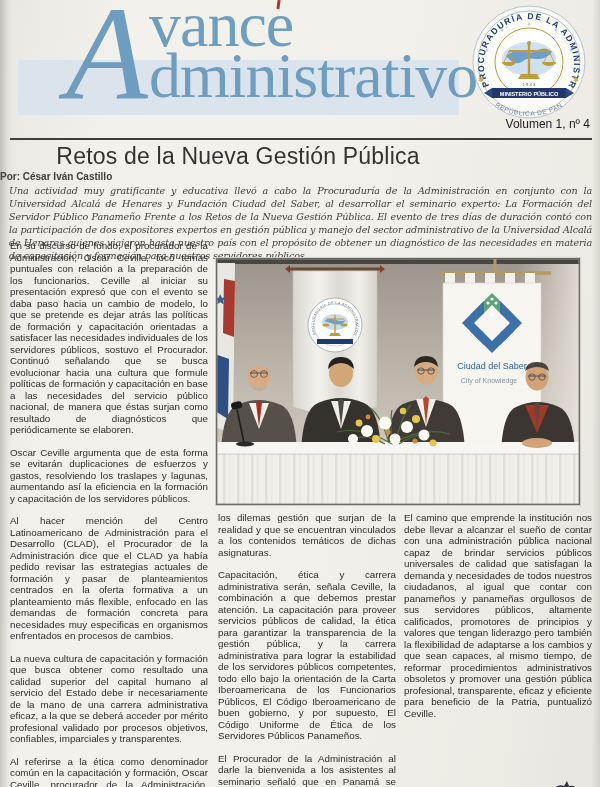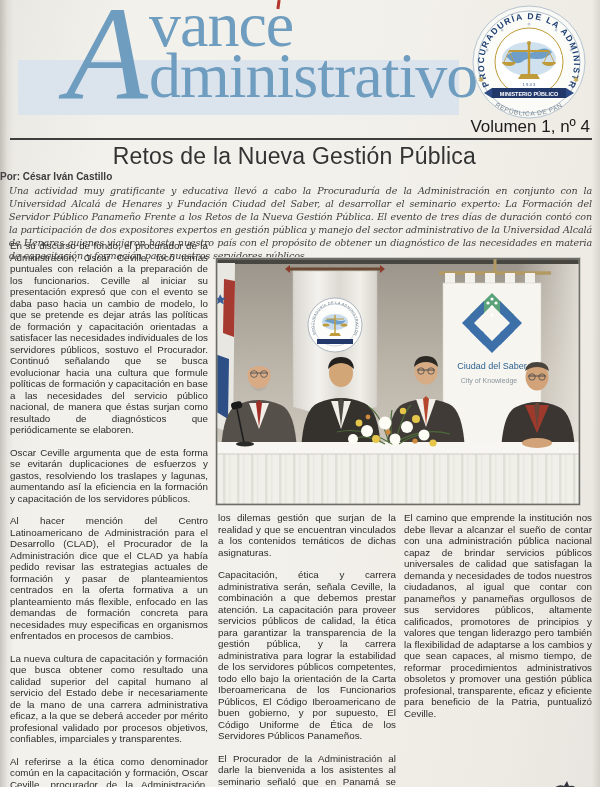--- a/index.html
+++ b/index.html
@@ -19,26 +19,26 @@
   
   .masthead{position:absolute;left:0;top:0;width:600px;height:140px;}
   .mh-band{position:absolute;left:18px;top:60px;width:441px;height:55px;background:#dbe3ec;}
   .mh-initial{position:absolute;left:66px;top:-14px;font-family:"Liberation Serif",serif;
     font-style:italic;font-size:134px;line-height:1;color:#6f9dbf;}
   .mh-l1{position:absolute;left:149px;top:-7px;font-family:"Liberation Serif",serif;
     font-size:64px;line-height:1;color:#6f9dbf;letter-spacing:-1px;}
   .mh-l2{position:absolute;left:149px;top:44px;font-family:"Liberation Serif",serif;
     font-size:64px;line-height:1;color:#6f9dbf;letter-spacing:-1px;}
   .mh-url{position:absolute;left:12px;top:118px;font-size:12.5px;font-weight:bold;color:#1c1c1c;letter-spacing:.1px;}
-  .mh-issue{position:absolute;right:10px;top:117px;font-size:17px;color:#1c1c1c;}
+  .mh-issue{position:absolute;right:10px;top:117px;font-size:12px;color:#1c1c1c;}
   .mh-rule{position:absolute;left:10px;top:138px;width:582px;height:2px;background:#3e3e3e;}
   .seal{position:absolute;left:462px;top:2px;width:134px;height:122px;}
 
   
-  .a-title{position:absolute;left:0;top:143px;width:476px;text-align:right;
+  .a-title{position:absolute;left:0;top:143px;width:476px;text-align:center;
     font-size:23px;color:#333;letter-spacing:.2px;}
   .a-byline{position:absolute;left:0;top:171px;width:600px;
     font-size:10px;font-weight:bold;color:#3d3d3d;}
   .a-lead{position:absolute;left:9px;top:184px;width:583px;
     font-family:"DejaVu Serif",serif;font-style:italic;font-size:9.6px;line-height:13px;
     letter-spacing:-0.15px;color:#3e3e3e;text-align:justify;}
 
   
   .body-col{position:absolute;font-size:9.8px;line-height:11.5px;text-align:justify;color:#2d2d2d;}
   .body-col p{margin:0 0 11px 0;}

